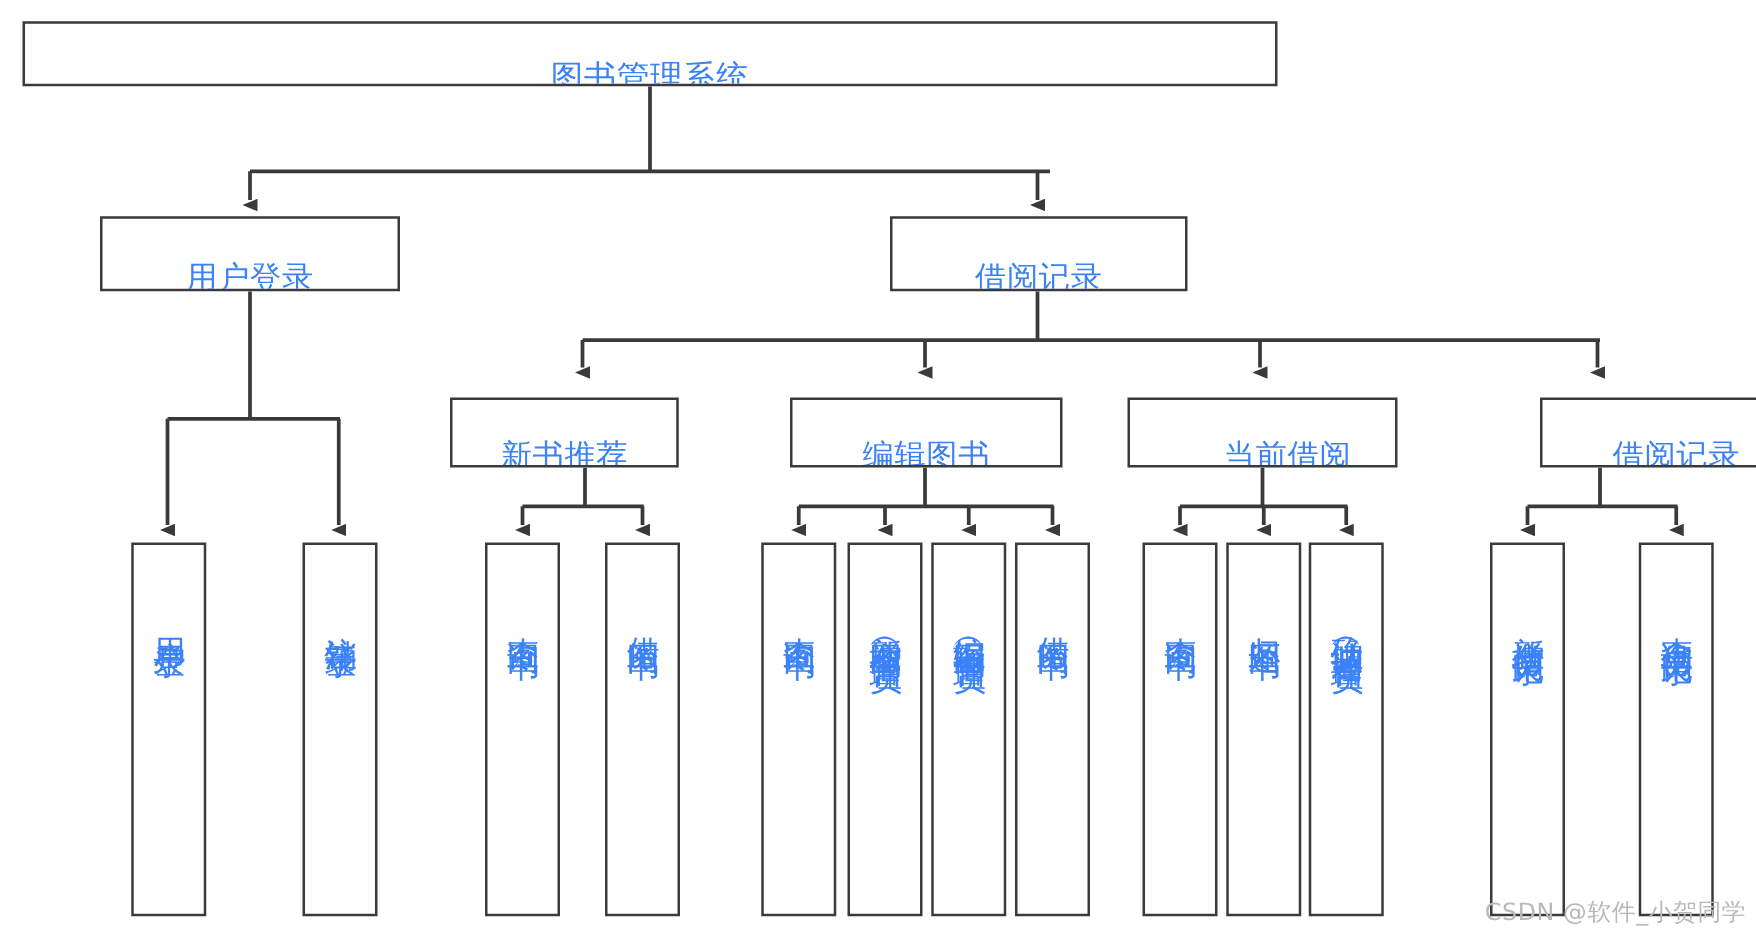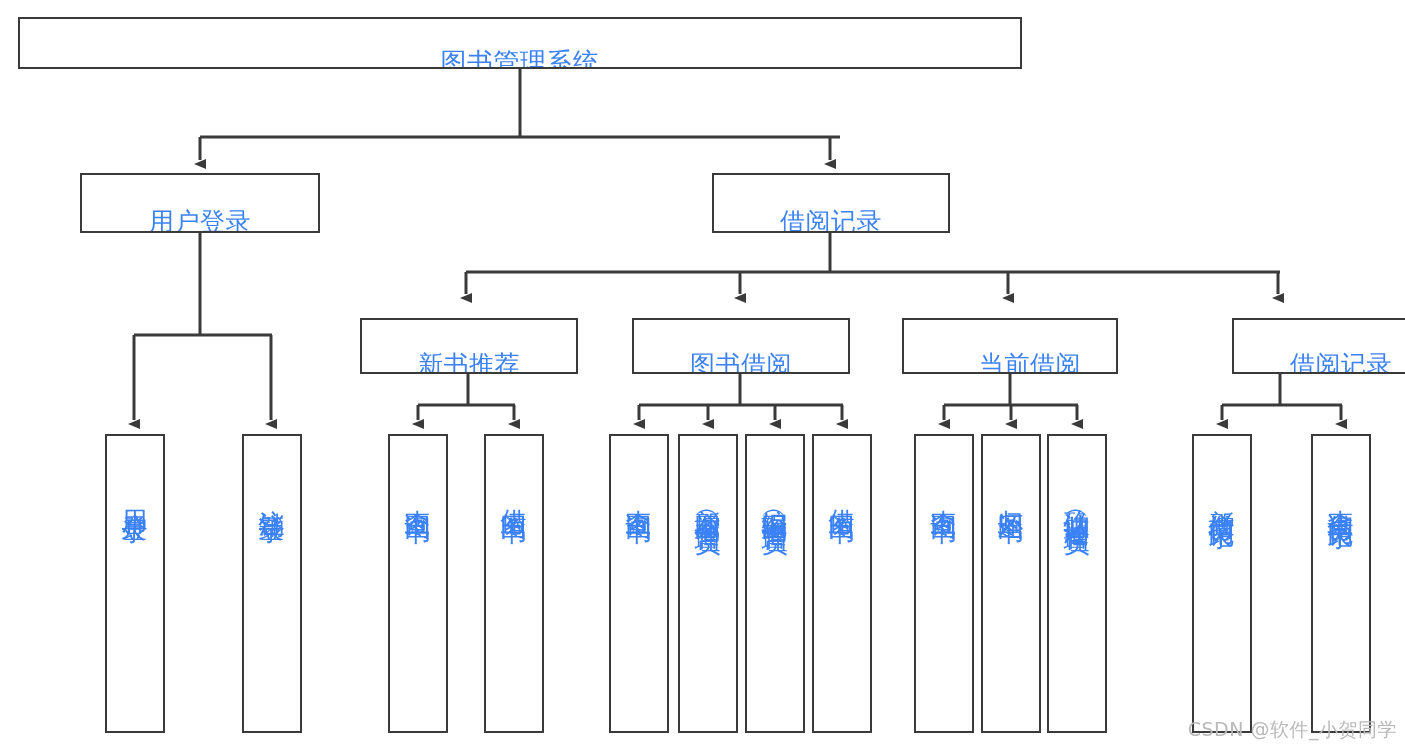--- a/index.html
+++ b/index.html
@@ -138,25 +138,25 @@
     <span class="node-label">图书管理系统</span>
   </div>
 
   <div class="node horiz" style="left:80px; top:173px; width:240px; height:60px;">
     <span class="node-label">用户登录</span>
   </div>
   <div class="node horiz" style="left:712px; top:173px; width:238px; height:60px;">
     <span class="node-label">借阅记录</span>
   </div>
 
-  <div class="node horiz" style="left:360px; top:318px; width:218px; height:56px;">
+  <div class="node horiz" style="left:360px; top:318px; width:183px; height:56px;">
     <span class="node-label">新书推荐</span>
   </div>
   <div class="node horiz" style="left:632px; top:318px; width:218px; height:56px;">
-    <span class="node-label">图书借阅</span>
+    <span class="node-label">编辑图书</span>
   </div>
   <div class="node horiz" style="left:902px; top:318px; width:216px; height:56px;padding-left:40px;">
     <span class="node-label">当前借阅</span>
   </div>
   <div class="node horiz" style="left:1232px; top:318px; width:218px; height:56px;">
     <span class="node-label">借阅记录</span>
   </div>
 
   <div class="node vert" style="left:105px; top:434px; width:60px; height:299px;">
     <span class="node-label">用户登录</span>

